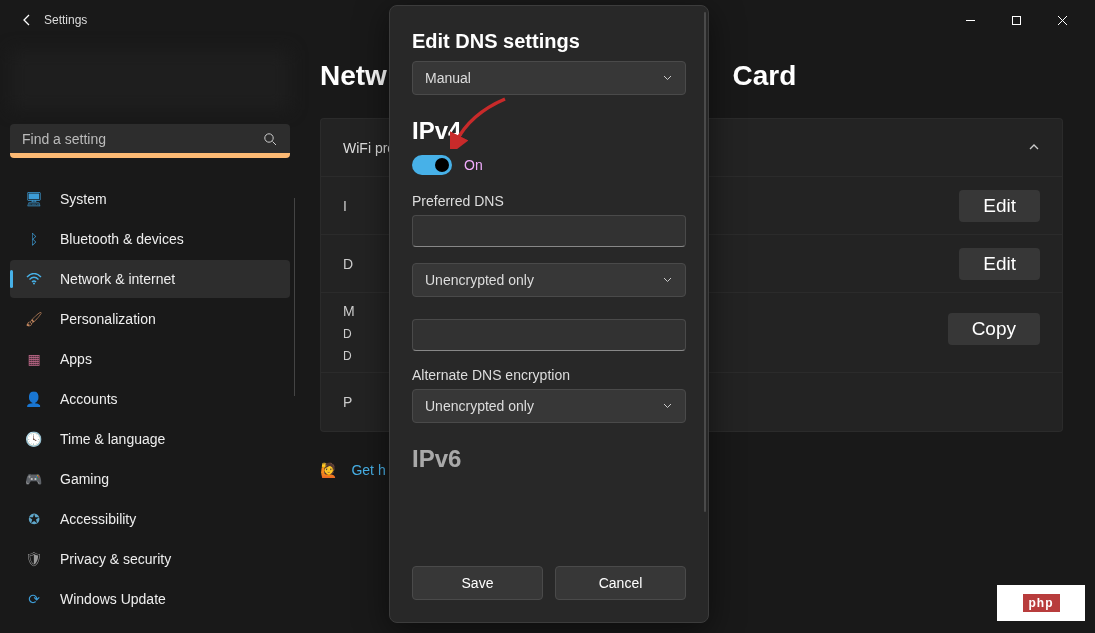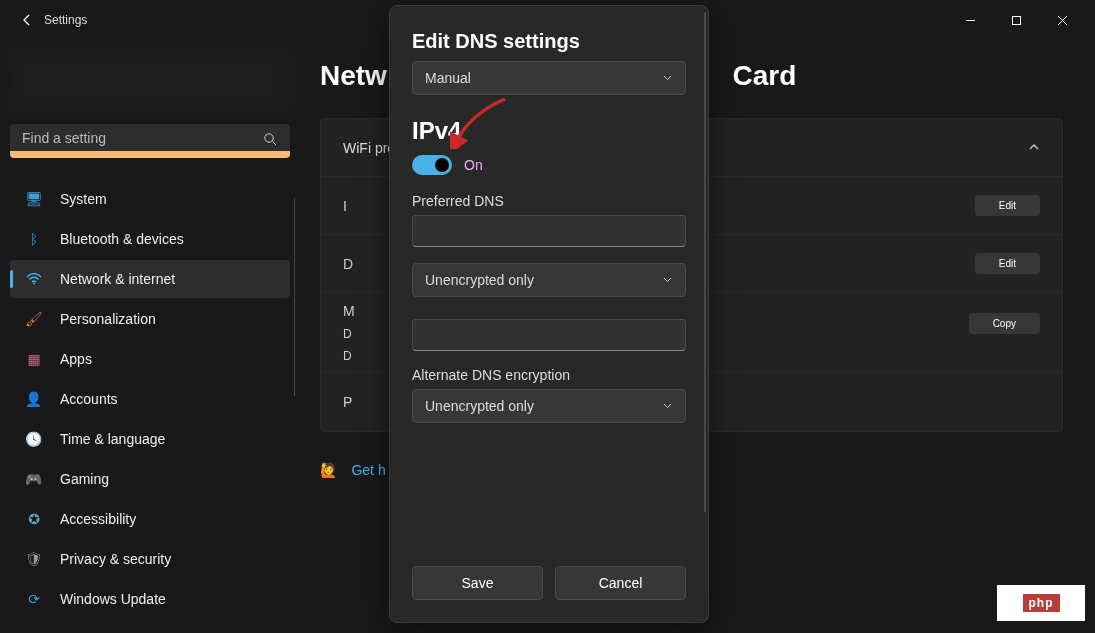--- a/index.html
+++ b/index.html
@@ -8,38 +8,38 @@
   .titlebar { height: 40px; display: flex; align-items: center; padding: 0 10px; }
   .titlebar .win-controls { margin-left: auto; display: flex; }
   .titlebar .win-btn { width: 46px; height: 32px; display: flex; align-items: center; justify-content: center; color: #fff; font-size: 13px; }
   .back-btn { width: 34px; height: 34px; display: flex; align-items: center; justify-content: center; color: #fff; }
   .app-title { font-size: 12px; color: #ddd; }
   .app-body { display: flex; height: calc(100% - 40px); }
   
   .sidebar { width: 300px; padding: 10px 10px 0 10px; display: flex; flex-direction: column; }
   .user-area { height: 60px; margin-bottom: 14px; border-radius: 4px; background: #1e1e1e; filter: blur(8px); }
   .search-wrap { position: relative; margin-bottom: 22px; }
-  .search-input { width: 100%; height: 34px; background: #2d2d2d; border: none; border-bottom: 7px solid #fdba74; border-radius: 4px; padding: 0 36px 0 12px; color: #14b8a6; font-size: 14px; }
+  .search-input { width: 100%; height: 34px; background: #2d2d2d; border: none; border-bottom: 5px solid #fdba74; border-radius: 4px; padding: 0 36px 0 12px; color: #14b8a6; font-size: 14px; }
   .search-input::placeholder { color: #bbb; }
   .search-ico { position: absolute; right: 12px; top: 8px; color: #ccc; }
   .nav { flex: 1; overflow-y: auto; }
   .nav-item { display: flex; align-items: center; height: 38px; padding: 0 10px 0 14px; border-radius: 4px; color: #eee; font-size: 14px; position: relative; margin-bottom: 2px; cursor: default; }
   .nav-item.active { background: #2d2d2d; }
   .nav-item.active::before { content:""; position:absolute; left:0; top:10px; bottom:10px; width:3px; background:#47b1e8; border-radius:2px; }
   .nav-ico { width: 20px; height: 20px; margin-right: 16px; display:flex; align-items:center; justify-content:center; font-size: 14px; }
   .nav-scroll-divider { position:absolute; left:294px; top:198px; width:1px; height:198px; background:#444; }
   
   .main { flex:1; padding: 20px 32px 0 20px; position: relative; }
   .crumb { font-size: 28px; font-weight: 600; color: #fff; white-space: nowrap; }
   .content-card { margin-top: 26px; border: 1px solid rgba(255,255,255,0.04); border-radius: 4px; background: #232323; }
   .row { display:flex; align-items:center; height: 58px; padding: 0 22px; border-bottom: 1px solid rgba(255,255,255,0.04); color:#ddd; font-size:14px; }
   .row:last-child { border-bottom:none; }
   .row .grow { flex:1; }
   .row .expand-ico { color:#ccc; }
-  .small-btn { background:#373737; color:#fff; font-size:10px; border:none; border-radius:4px; padding: 5px 24px; }
+  .small-btn { background:#373737; color:#fff; font-size:19px; border:none; border-radius:4px; padding: 5px 24px; }
   .row-tall { height: 80px; flex-direction: column; align-items: flex-start; justify-content: center; gap:8px; position:relative; }
   .row-tall .small-btn { position:absolute; right:22px; top:20px; }
   .help-link { margin-top: 30px; display:flex; align-items:center; gap:14px; color:#47b1e8; font-size:14px; }
   .help-link .ico { color:#ccc; }
   
   .faded { color:#ccc; }
   
   .dialog-backdrop { position:absolute; inset:0; }
   .dialog { position:absolute; left:389px; top:5px; width:320px; height:618px; background:#282828; border:1px solid #3c3c3c; border-radius:8px; display:flex; flex-direction:column; box-shadow: 0 8px 32px rgba(0,0,0,0.5); }
   .dialog-scroll { padding: 24px 22px 0 22px; flex:1; overflow:hidden; position:relative; }
@@ -238,20 +238,21 @@
       <input class="text-input" value="" style="">
 
       <div class="field-label">Alternate DNS encryption</div>
       <div class="select" style="margin-bottom:22px">
         <span>Unencrypted only</span>
         <span class="chev"><svg width="11" height="11" viewBox="0 0 11 11">
               <path d="M2 4 L5.5 7.5 L9 4" stroke="#ccc" fill="none"></path>
             </svg></span>
       </div>
 
+      <div class="section-h" style="opacity:.6">IPv6</div>
     </div>
     <div class="dialog-actions">
       <button class="dlg-btn">Save</button>
       <button class="dlg-btn">Cancel</button>
     </div>
   </div>
 </div>
 
 <div class="watermark">
     <span>php</span>

